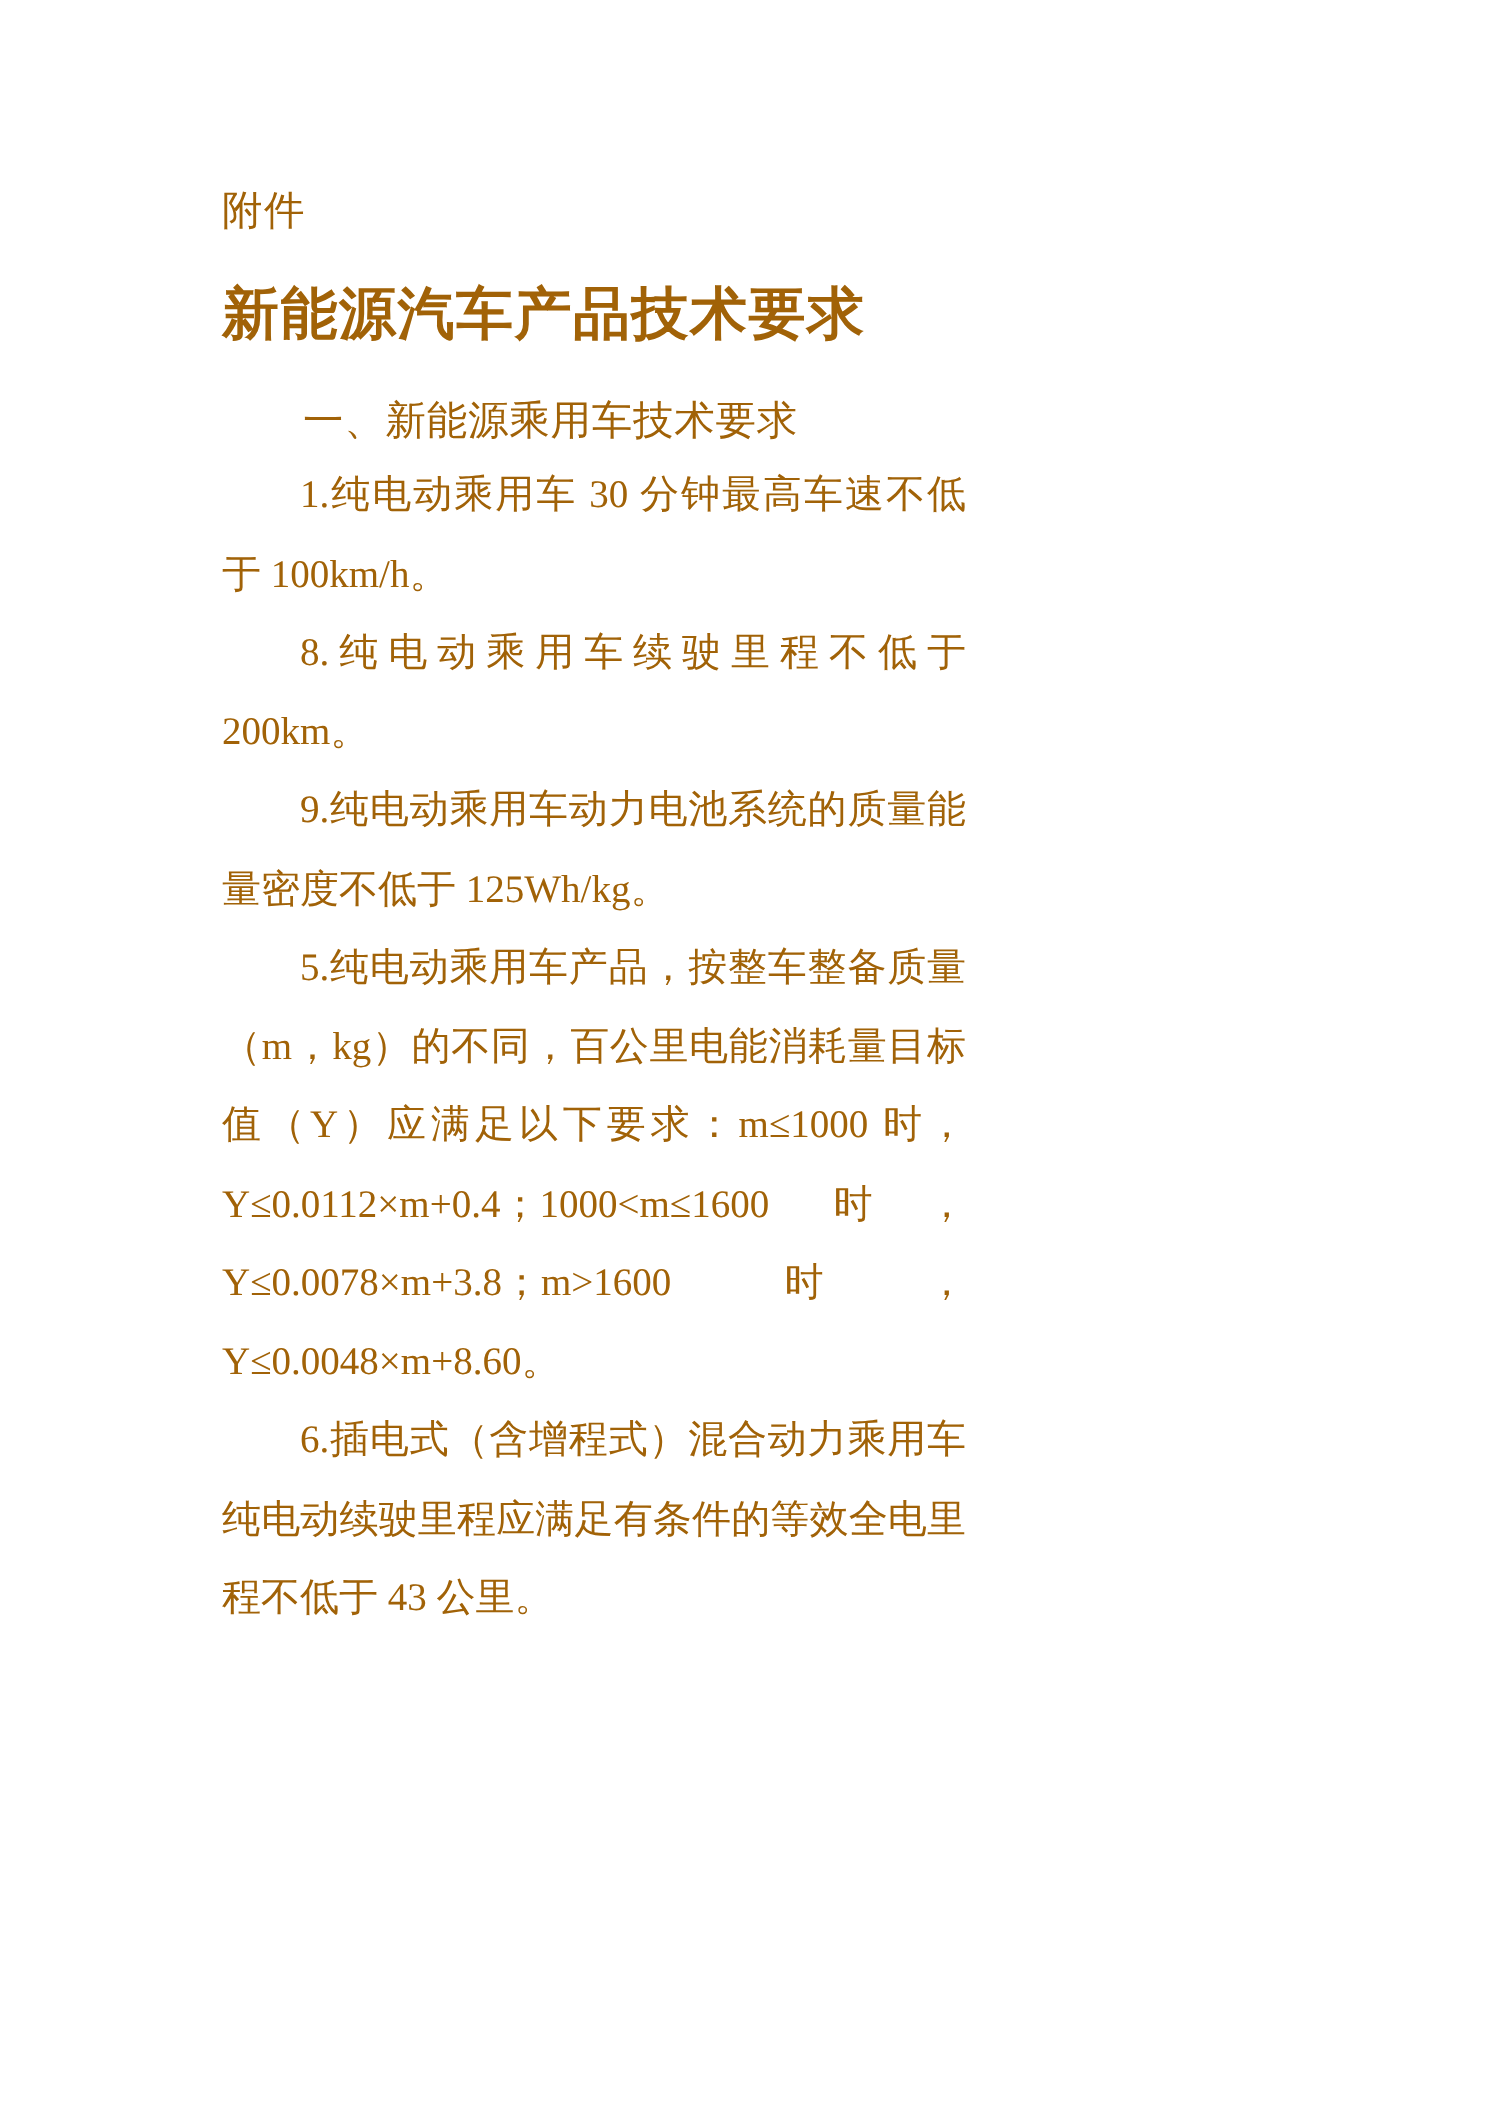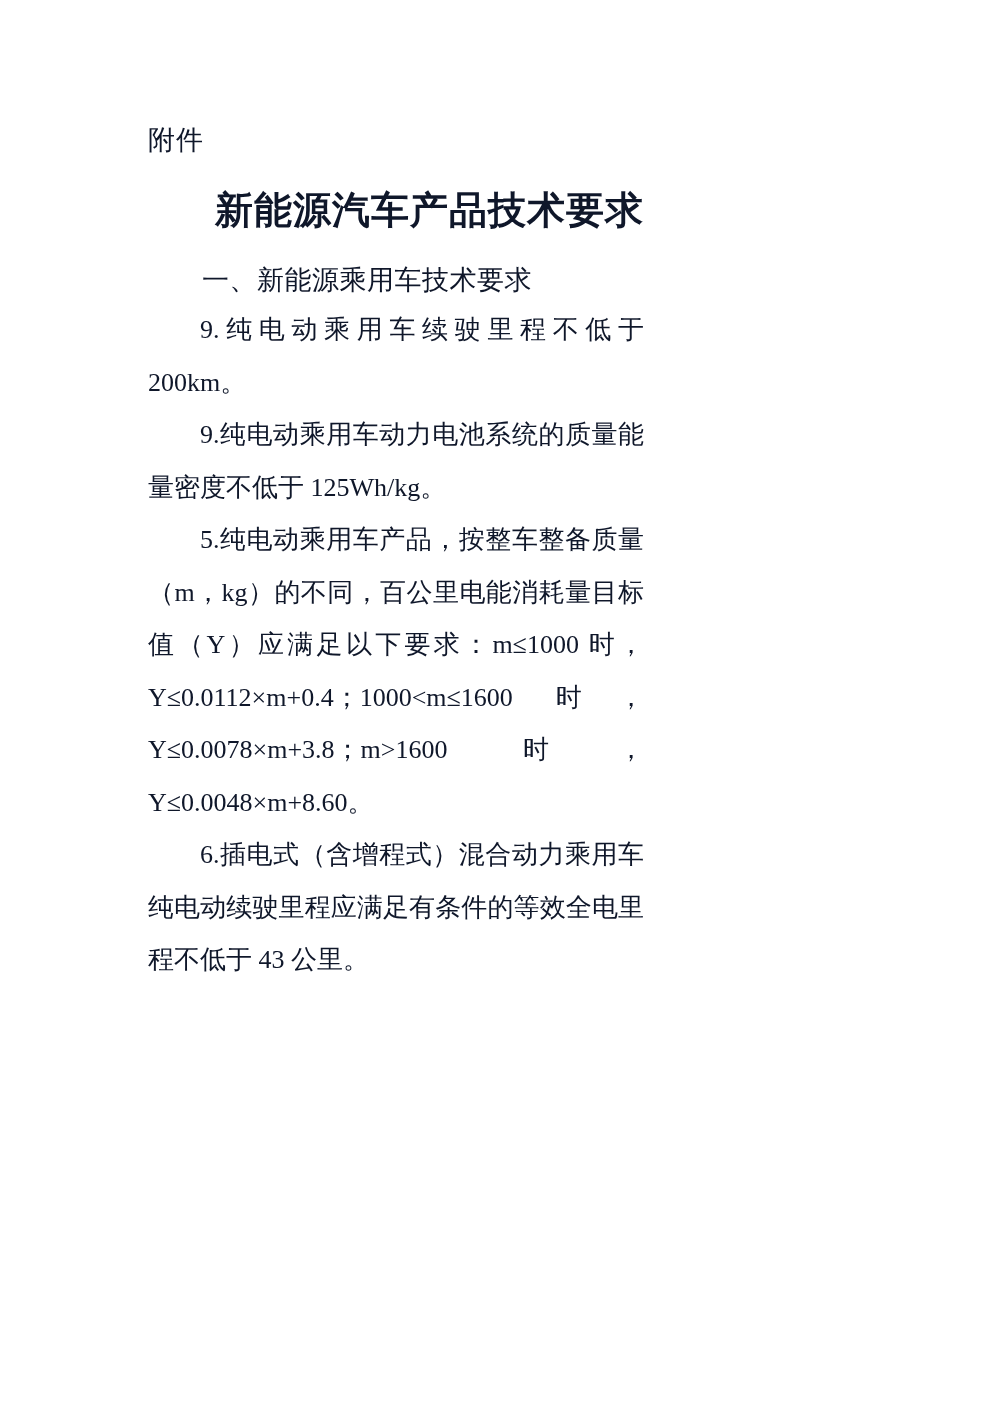--- a/index.html
+++ b/index.html
@@ -5,40 +5,40 @@
   html, body {
     margin: 0;
     padding: 0;
     background: #ffffff;
   }
   .page {
     position: relative;
     width: 792px;
     height: 1415px;
     background: #ffffff;
-    color: #0f172a;
+    color: #a16207;
     box-sizing: border-box;
     padding: 120px 148px 0 148px;
     overflow: hidden;
   }
   .attach {
     font-family: "Liberation Sans", "DejaVu Sans", sans-serif;
     font-size: 27px;
     line-height: 40px;
     height: 40px;
     font-weight: 500;
     letter-spacing: 1px;
   }
   .title {
     margin: 24px 0 0 0;
     font-family: "Liberation Serif", "DejaVu Serif", serif;
     font-weight: 700;
     font-size: 38px;
     line-height: 52px;
-    text-align: right;
+    text-align: left;
     letter-spacing: 1px;
   }
   .heading {
     margin: 22px 0 0 0;
     font-family: "Liberation Sans", "DejaVu Sans", sans-serif;
     font-weight: 400;
     font-size: 27px;
     line-height: 44px;
     text-indent: 2em;
     letter-spacing: 0.5px;
@@ -59,18 +59,19 @@
 <body>
 
 <div class="page">
   <div class="attach">附件</div>
 
   <h1 class="title">新能源汽车产品技术要求</h1>
 
   <h2 class="heading">一、新能源乘用车技术要求</h2>
 
   <div class="body-block">
-    <p class="body-p">9.纯电动乘用车续驶里程不低于 200km。</p>
+    <p class="body-p">1.纯电动乘用车 30 分钟最高车速不低于 100km/h。</p>
+    <p class="body-p">8.纯电动乘用车续驶里程不低于 200km。</p>
     <p class="body-p">9.纯电动乘用车动力电池系统的质量能量密度不低于 125Wh/kg。</p>
     <p class="body-p">5.纯电动乘用车产品，按整车整备质量（m，kg）的不同，百公里电能消耗量目标值（Y）应满足以下要求：m≤1000 时，Y≤0.0112×m+0.4；1000&lt;m≤1600 时，Y≤0.0078×m+3.8；m&gt;1600 时，Y≤0.0048×m+8.60。</p>
     <p class="body-p">6.插电式（含增程式）混合动力乘用车纯电动续驶里程应满足有条件的等效全电里程不低于 43 公里。</p>
   </div>
 </div>
 
 </body></html>

